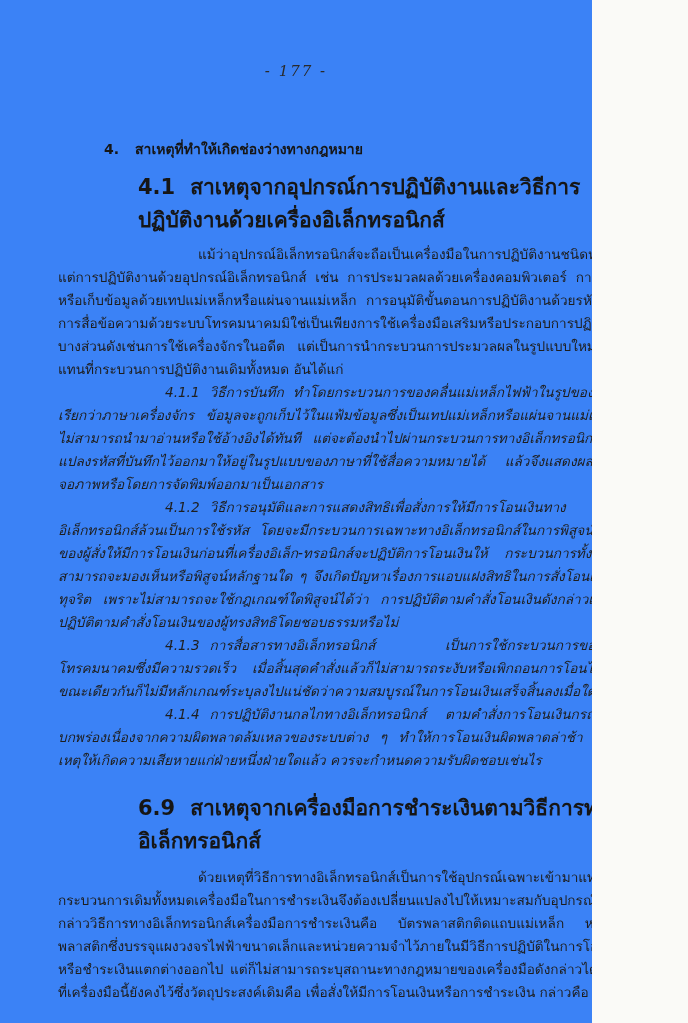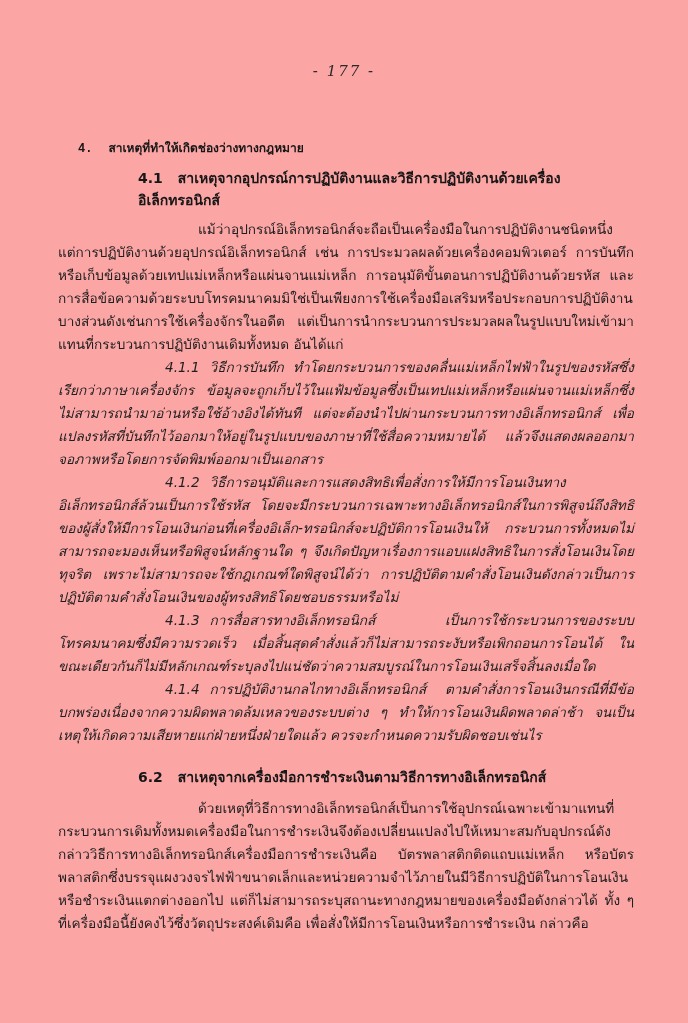--- a/index.html
+++ b/index.html
@@ -2,23 +2,23 @@
 <html lang="th"><head>
 <meta charset="utf-8">
 <style>
   html, body {
     margin: 0;
     padding: 0;
     background: #fafaf7;
   }
   .page {
     position: relative;
-    width: 688px;
+    width: 592px;
     height: 1023px;
-    background: #fca5a5;
+    background: #3b82f6;
     overflow: hidden;
     font-family: "DejaVu Sans", "Liberation Sans", sans-serif;
     color: #222;
   }
   .page-number {
     position: absolute;
     top: 62px;
     left: 0;
     width: 100%;
     text-align: center;
@@ -28,30 +28,29 @@
     letter-spacing: 2px;
     color: #2a2a2a;
   }
   .content {
     position: absolute;
     top: 138px;
     left: 58px;
     width: 576px;
   }
   .h1 {
-    margin: 0 0 10px 20px;
-    font-size: 12px;
+    margin: 0 0 10px 46px;
+    font-size: 14px;
     font-weight: bold;
     color: #161616;
-    font-family: Liberation Mono, monospace;
   }
   .h1 .num { margin-right: 16px; }
   .h2 {
     margin: 0 0 7px 80px;
-    font-size: 14px;
+    font-size: 21px;
     font-weight: bold;
     color: #161616;
   }
   .h2 .num { margin-right: 15px; }
   .h2.sec42 { margin-top: 19px; margin-bottom: 9px; }
   p.body {
     margin: 0;
     font-size: 13.6px;
     line-height: 23px;
     text-align: justify;
@@ -95,19 +94,19 @@
 
     <p class="body indent-item mt-md">
       <span class="inum">4.1.3</span><span>การสื่อสารทางอิเล็กทรอนิกส์ เป็นการใช้กระบวนการของระบบโทรคมนาคมซึ่งมีความรวดเร็ว  เมื่อสิ้นสุดคำสั่งแล้วก็ไม่สามารถระงับหรือเพิกถอนการโอนได้  ในขณะเดียวกันก็ไม่มีหลักเกณฑ์ระบุลงไปแน่ชัดว่าความสมบูรณ์ในการโอนเงินเสร็จสิ้นลงเมื่อใด</span>
     </p>
 
     <p class="body indent-item mt-md">
       <span class="inum">4.1.4</span><span>การปฏิบัติงานกลไกทางอิเล็กทรอนิกส์   ตามคำสั่งการโอนเงินกรณีที่มีข้อบกพร่องเนื่องจากความผิดพลาดล้มเหลวของระบบต่าง ๆ ทำให้การโอนเงินผิดพลาดล่าช้า  จนเป็นเหตุให้เกิดความเสียหายแก่ฝ่ายหนึ่งฝ่ายใดแล้ว  ควรจะกำหนดความรับผิดชอบเช่นไร</span>
     </p>
 
     <div class="h2 sec42">
-      <span class="num">6.2</span><span>สาเหตุจากเครื่องมือการชำระเงินตามวิธีการทางอิเล็กทรอนิกส์</span>
+      <span class="num">6.9</span><span>สาเหตุจากเครื่องมือการชำระเงินตามวิธีการทางอิเล็กทรอนิกส์</span>
     </div>
 
     <p class="body indent-para">ด้วยเหตุที่วิธีการทางอิเล็กทรอนิกส์เป็นการใช้อุปกรณ์เฉพาะเข้ามาแทนที่กระบวนการเดิมทั้งหมดเครื่องมือในการชำระเงินจึงต้องเปลี่ยนแปลงไปให้เหมาะสมกับอุปกรณ์ดังกล่าววิธีการทางอิเล็กทรอนิกส์เครื่องมือการชำระเงินคือ  บัตรพลาสติกติดแถบแม่เหล็ก  หรือบัตรพลาสติกซึ่งบรรจุแผงวงจรไฟฟ้าขนาดเล็กและหน่วยความจำไว้ภายในมีวิธีการปฏิบัติในการโอนเงินหรือชำระเงินแตกต่างออกไป   แต่ก็ไม่สามารถระบุสถานะทางกฎหมายของเครื่องมือดังกล่าวได้  ทั้ง ๆ ที่เครื่องมือนี้ยังคงไว้ซึ่งวัตถุประสงค์เดิมคือ  เพื่อสั่งให้มีการโอนเงินหรือการชำระเงิน  กล่าวคือ</p>
 
   </div>
 </div>
 
 </body></html>

